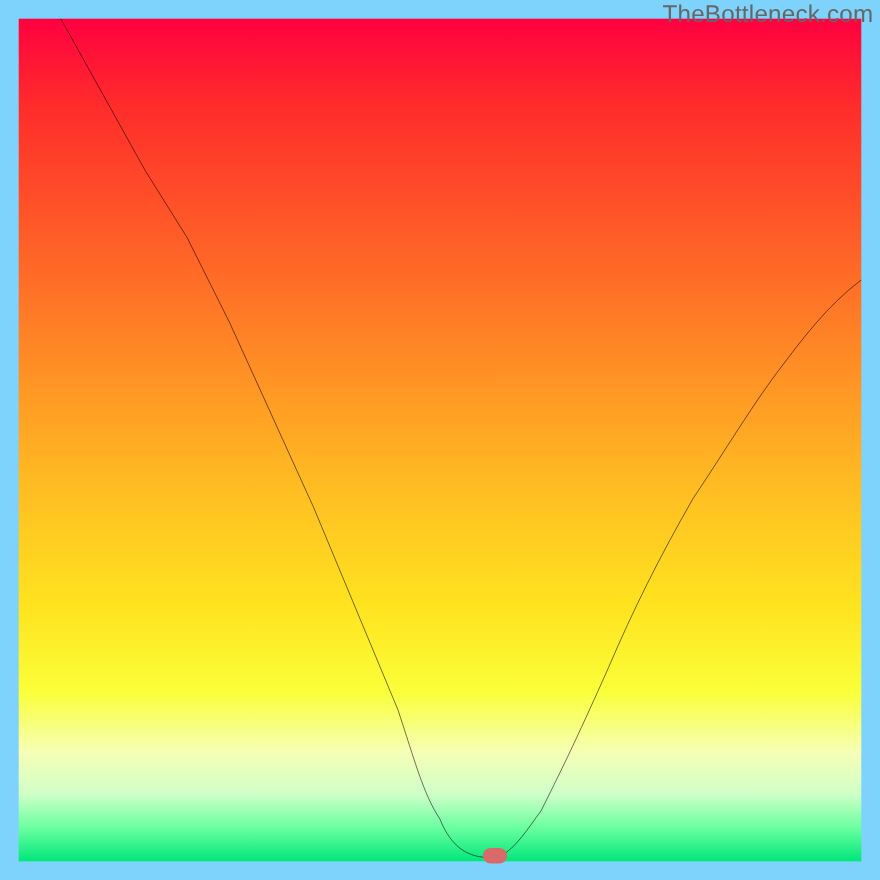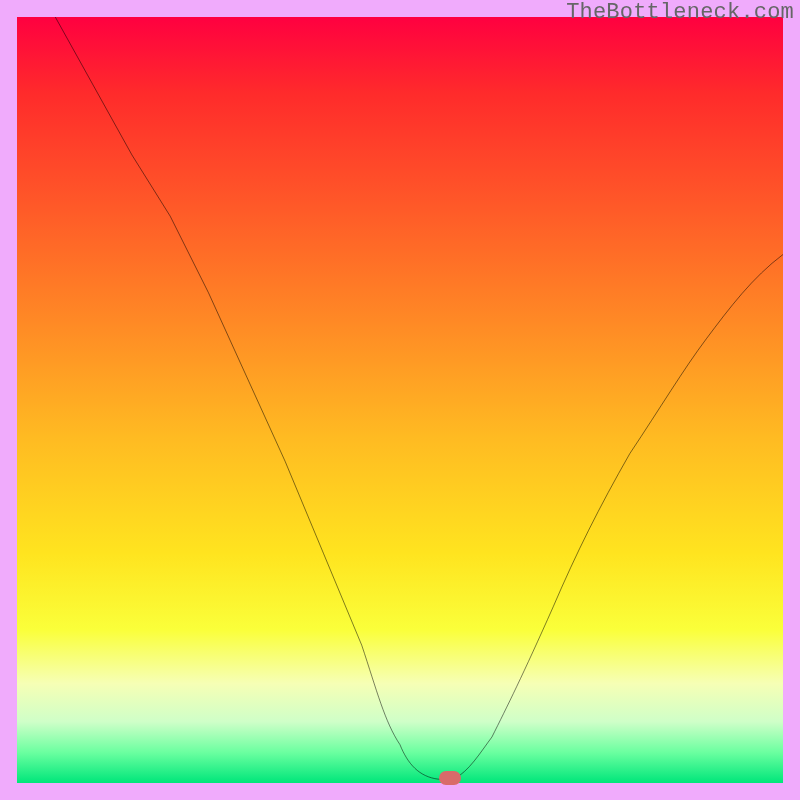--- a/index.html
+++ b/index.html
@@ -8,22 +8,21 @@
     width: 800px;
     height: 800px;
     background: #000;
     font-family: Arial, Helvetica, sans-serif;
     overflow: hidden;
   }
   .stage {
     position: relative;
     width: 800px;
     height: 800px;
-    background: #f0abfc;
-    font-family: Liberation Mono, monospace;
+    background: #7dd3fc;
   }
   .plot {
     position: absolute;
     left: 17px;
     top: 17px;
     width: 766px;
     height: 766px;
     background: linear-gradient(
       to bottom,
       #ff0040 0%,

